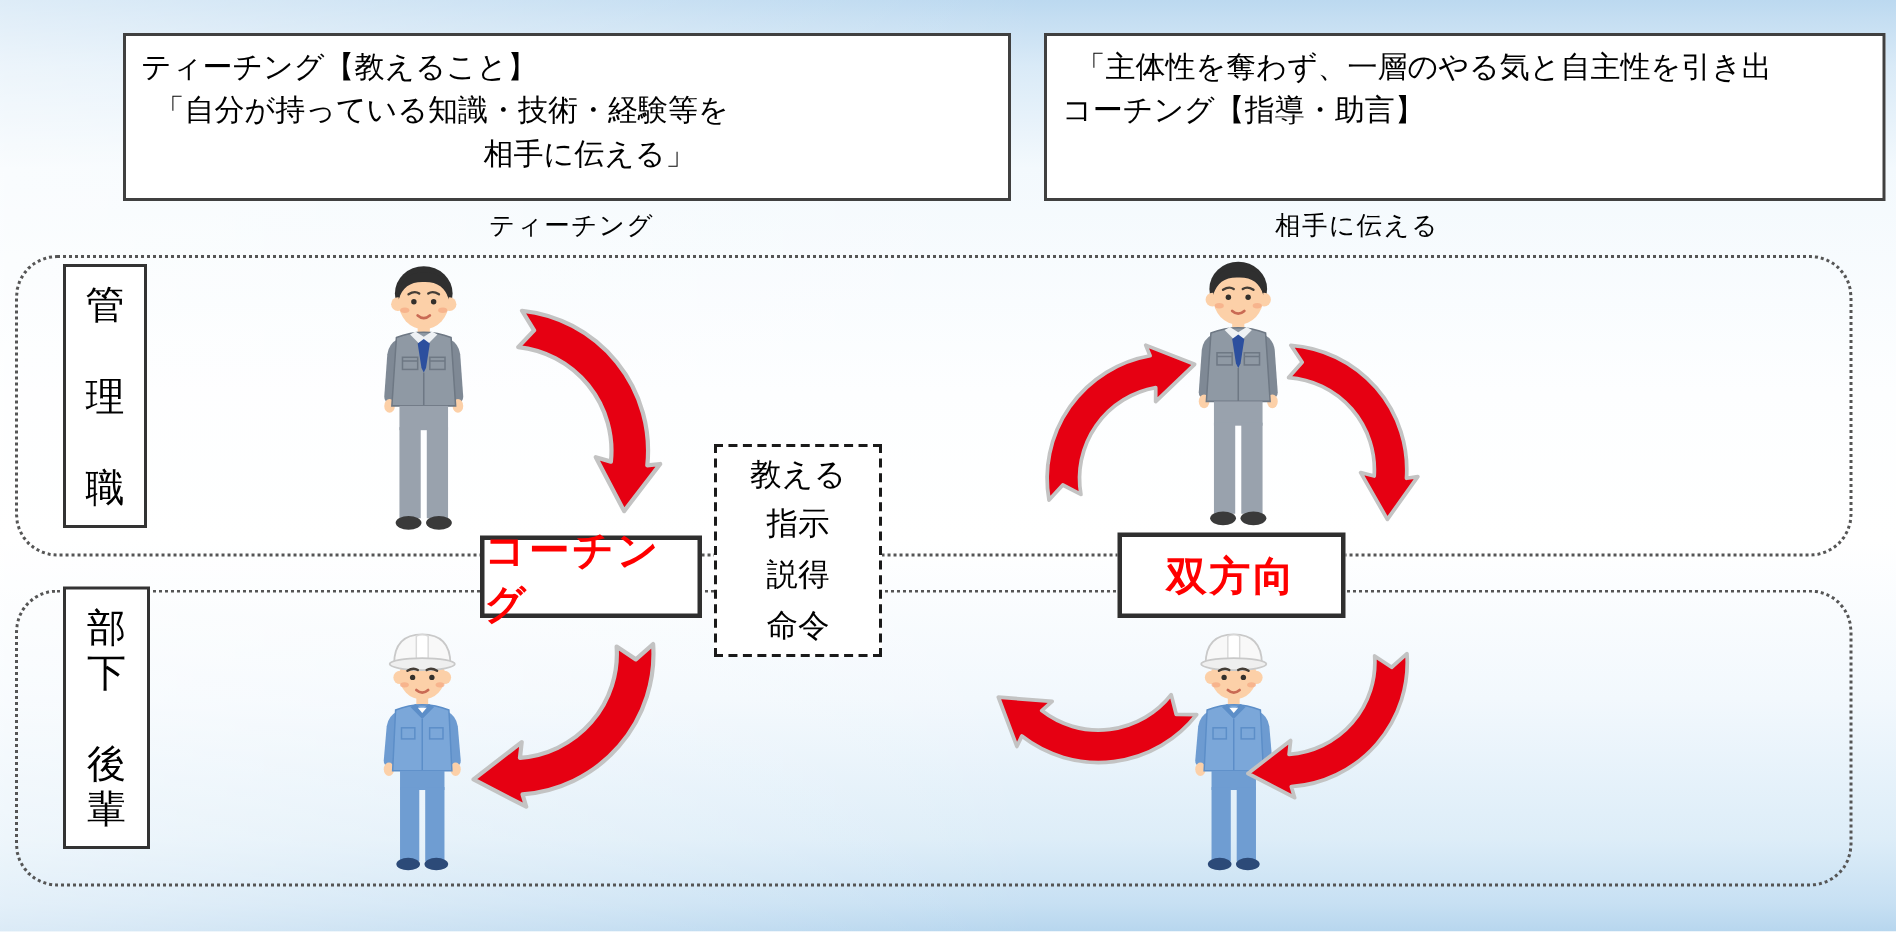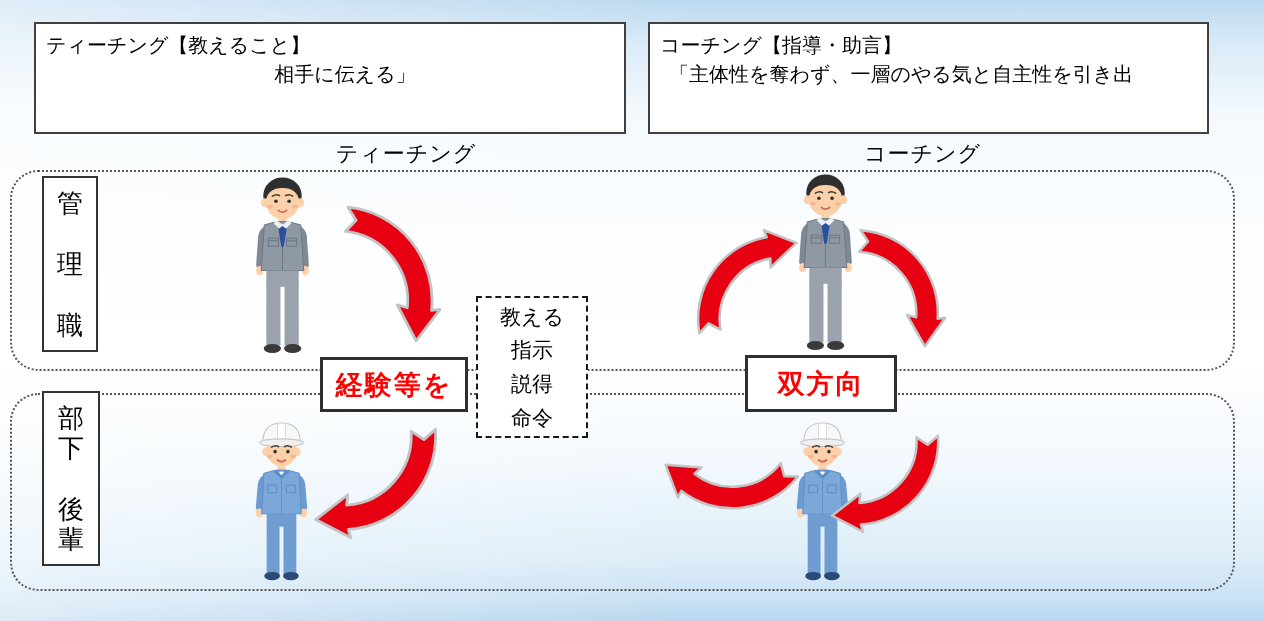--- a/index.html
+++ b/index.html
@@ -6,27 +6,27 @@
   .canvas{
     position:relative;width:1264px;height:621px;overflow:hidden;
     font-family:"Liberation Sans",sans-serif;color:#000;
     background:
       linear-gradient(90deg, rgba(255,255,255,.5) 0%, rgba(255,255,255,0) 55%),
       linear-gradient(180deg,#bcd9f0 0%,#d9eaf7 7%,#f3f9fd 18%,#fdfeff 42%,#ffffff 58%,#f2f8fd 75%,#ddedf8 90%,#c7e0f3 97%,#b7d6ee 100%);
   }
   
   .defbox{
     position:absolute;background:#fff;border:2px solid #404040;
-    padding:7px 10px 0 10px;box-sizing:border-box;
+    padding:7px 10px 0 10px;box-sizing:border-box;margin-left:48px;
   }
   .def-line{font-size:20px;line-height:1.45;white-space:nowrap;}
   .ind1{padding-left:9px;}
   .ind2{padding-left:30px;text-align:center;}
   
-  .col-label{position:absolute;font-size:22px;text-align:center;letter-spacing:1px;}
+  .col-label{position:absolute;font-size:17px;letter-spacing:1px;}
   
   .zone{
     position:absolute;border:2px dotted #555;border-radius:28px;
     box-sizing:border-box;background:transparent;z-index:0;
   }
   
   .vbox{
     position:absolute;background:#fff;border:2px solid #333;box-sizing:border-box;
     display:flex;flex-direction:column;justify-content:space-between;align-items:center;
     padding:12px 0;z-index:2;
@@ -52,30 +52,31 @@
   .arrow path{fill:var(--arrow-red,#e60012);stroke:#c3c3c3;stroke-width:3;stroke-linejoin:round;}
   .person{position:absolute;z-index:1;}
 </style>
 </head>
 <body>
 
 <div class="canvas">
 
   <div class="defbox" style="left:34px;top:22px;width:592px;height:112px">
     <div class="def-line">ティーチング【教えること】</div>
+    <div class="def-line ind1">「自分が持っている知識・技術・経験等を</div>
     <div class="def-line ind2">相手に伝える」</div>
   </div>
 
   <div class="defbox" style="left:648px;top:22px;width:561px;height:112px">
+    <div class="def-line ind1">「主体性を奪わず、一層のやる気と自主性を引き出</div>
     <div class="def-line">コーチング【指導・助言】</div>
-    <div class="def-line ind1">「主体性を奪わず、一層のやる気と自主性を引き出</div>
   </div>
 
   <div class="col-label" style="left:326px;top:139px;width:160px">ティーチング</div>
-  <div class="col-label" style="left:850px;top:139px;width:145px">コーチング</div>
+  <div class="col-label" style="left:850px;top:139px;width:145px">相手に伝える</div>
 
   <div class="zone" style="left:10px;top:170px;width:1225px;height:201px"></div>
   <div class="zone" style="left:10px;top:393px;width:1225px;height:198px"></div>
 
   <div class="vbox" style="left:42px;top:176px;width:56px;height:176px">
     <span>管</span>
     <span>理</span>
     <span>職</span>
   </div>
   <div class="vbox" style="left:42px;top:391px;width:58px;height:175px">
@@ -243,19 +244,19 @@
   </svg>
 
   <div class="method" style="left:476px;top:296px;width:112px;height:142px">
     <div>教える</div>
     <div>指示</div>
     <div>説得</div>
     <div>命令</div>
   </div>
 
   <div class="flowbox" style="left:320px;top:357px;width:148px;height:55px">
-    <span>経験等を</span>
+    <span>コーチング</span>
   </div>
   <div class="flowbox" style="left:745px;top:355px;width:152px;height:57px">
     <span>双方向</span>
   </div>
 
 </div>
 
 </body></html>

